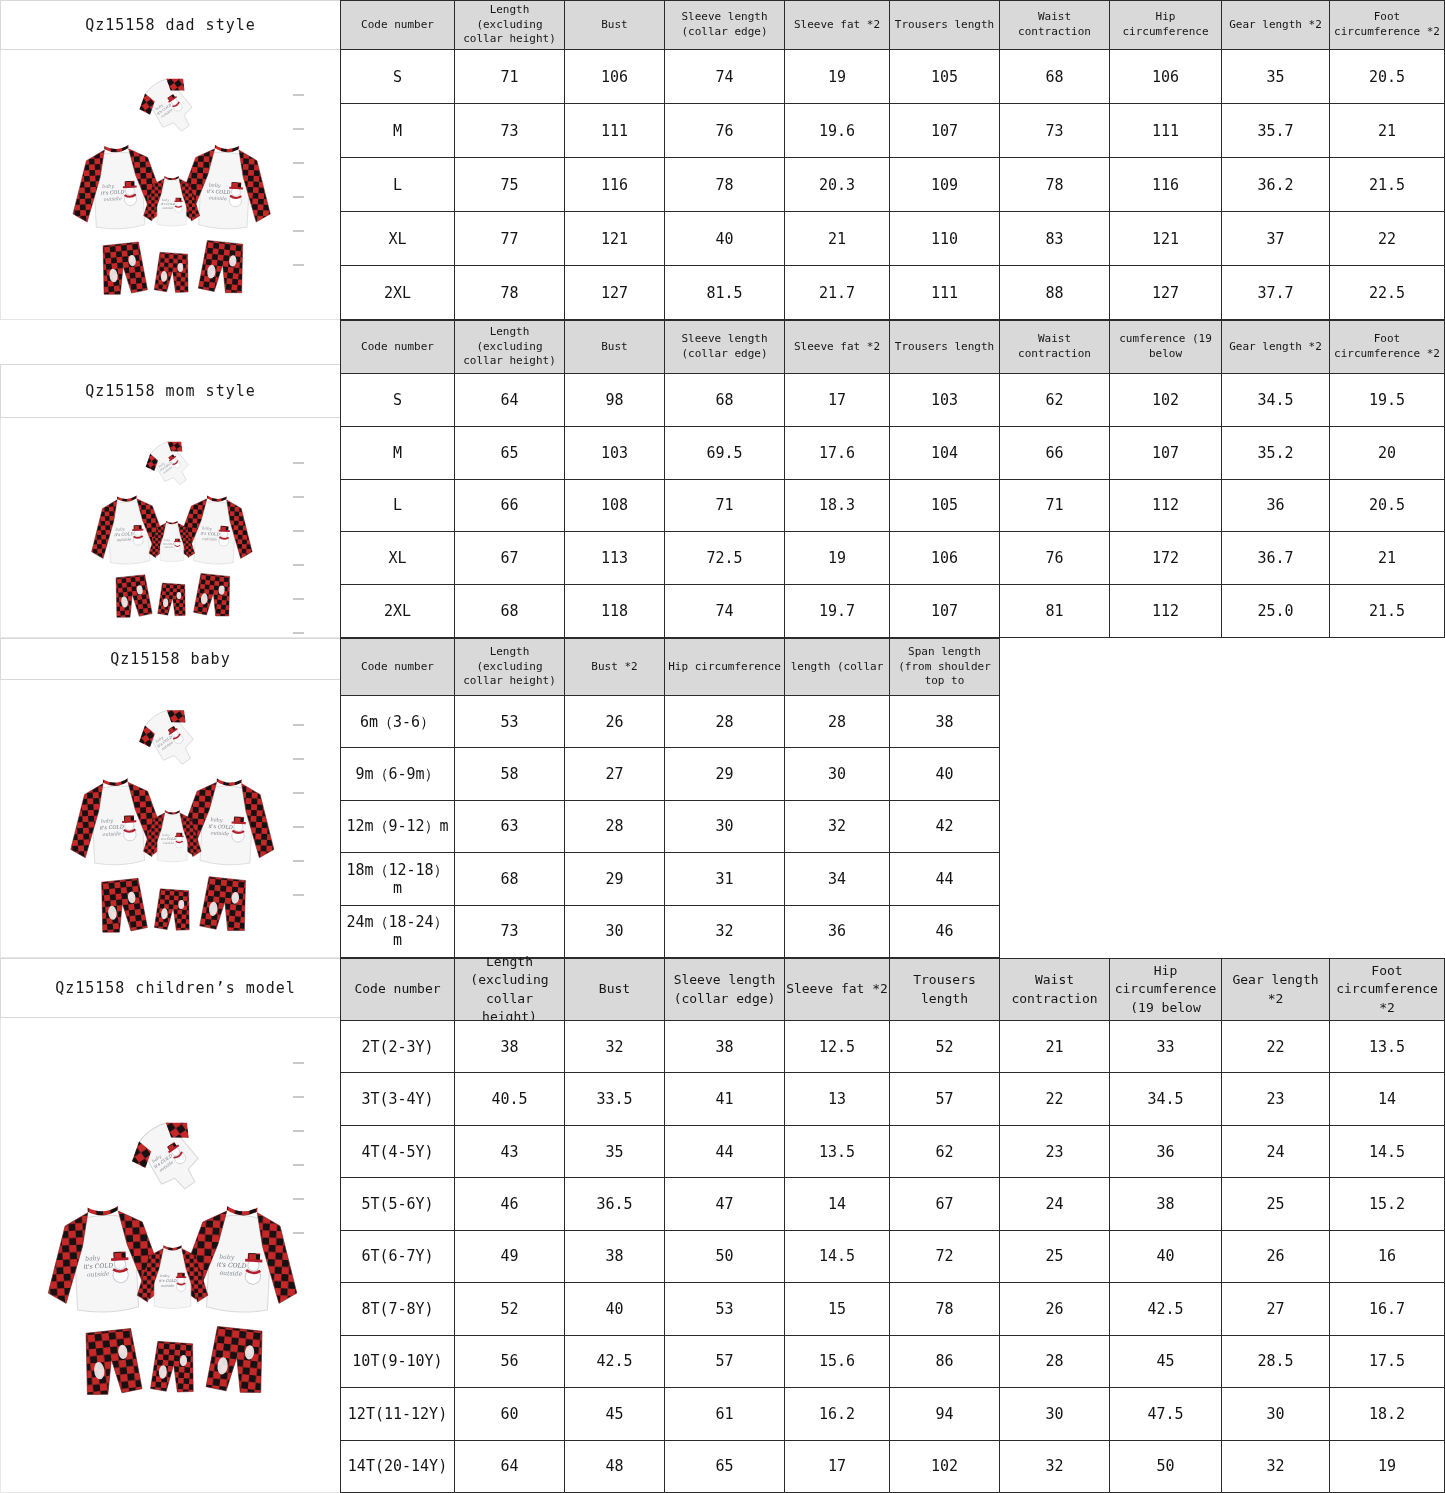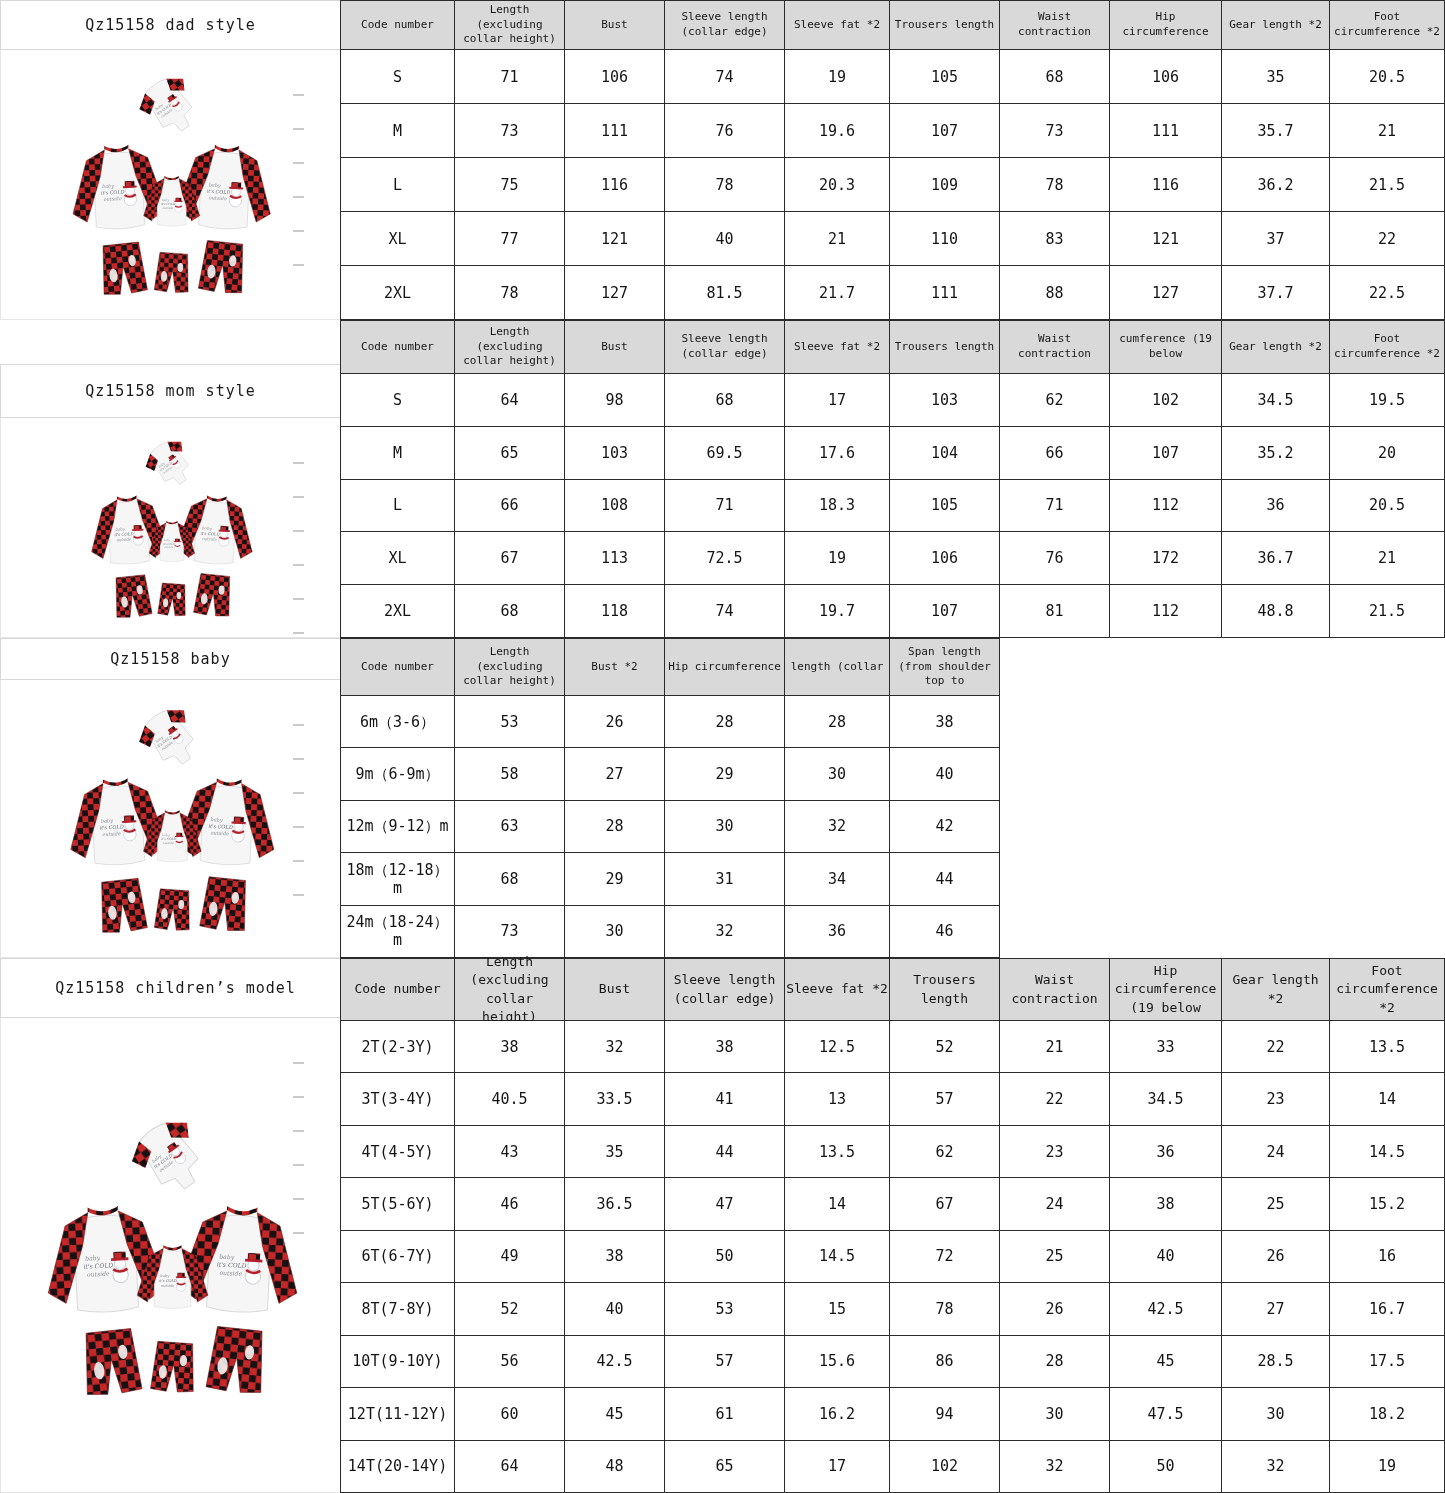--- a/index.html
+++ b/index.html
@@ -263,21 +263,21 @@
           <div class="td">36.7</div>
           <div class="td">21</div>
           <div class="td cfirst">2XL</div>
           <div class="td">68</div>
           <div class="td">118</div>
           <div class="td">74</div>
           <div class="td">19.7</div>
           <div class="td">107</div>
           <div class="td">81</div>
           <div class="td">112</div>
-          <div class="td">48.8</div>
+          <div class="td">25.0</div>
           <div class="td">21.5</div>
         </div>
     </div>
   </div>
 
   <div class="section section-2">
     <div class="left">
       <div class="title-box" style="height: 42px;">Qz15158 baby</div>
       <div class="img-box">
         <svg class="pj-img" viewBox="0 0 300 300">

